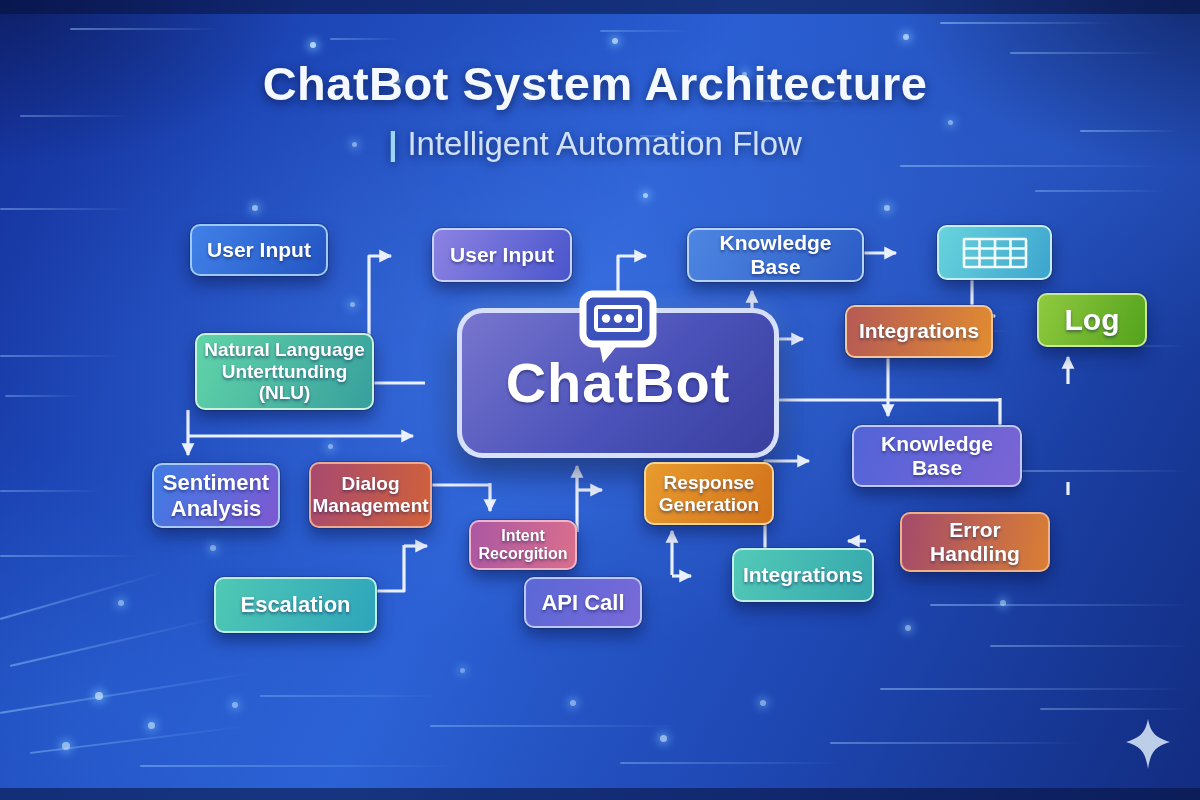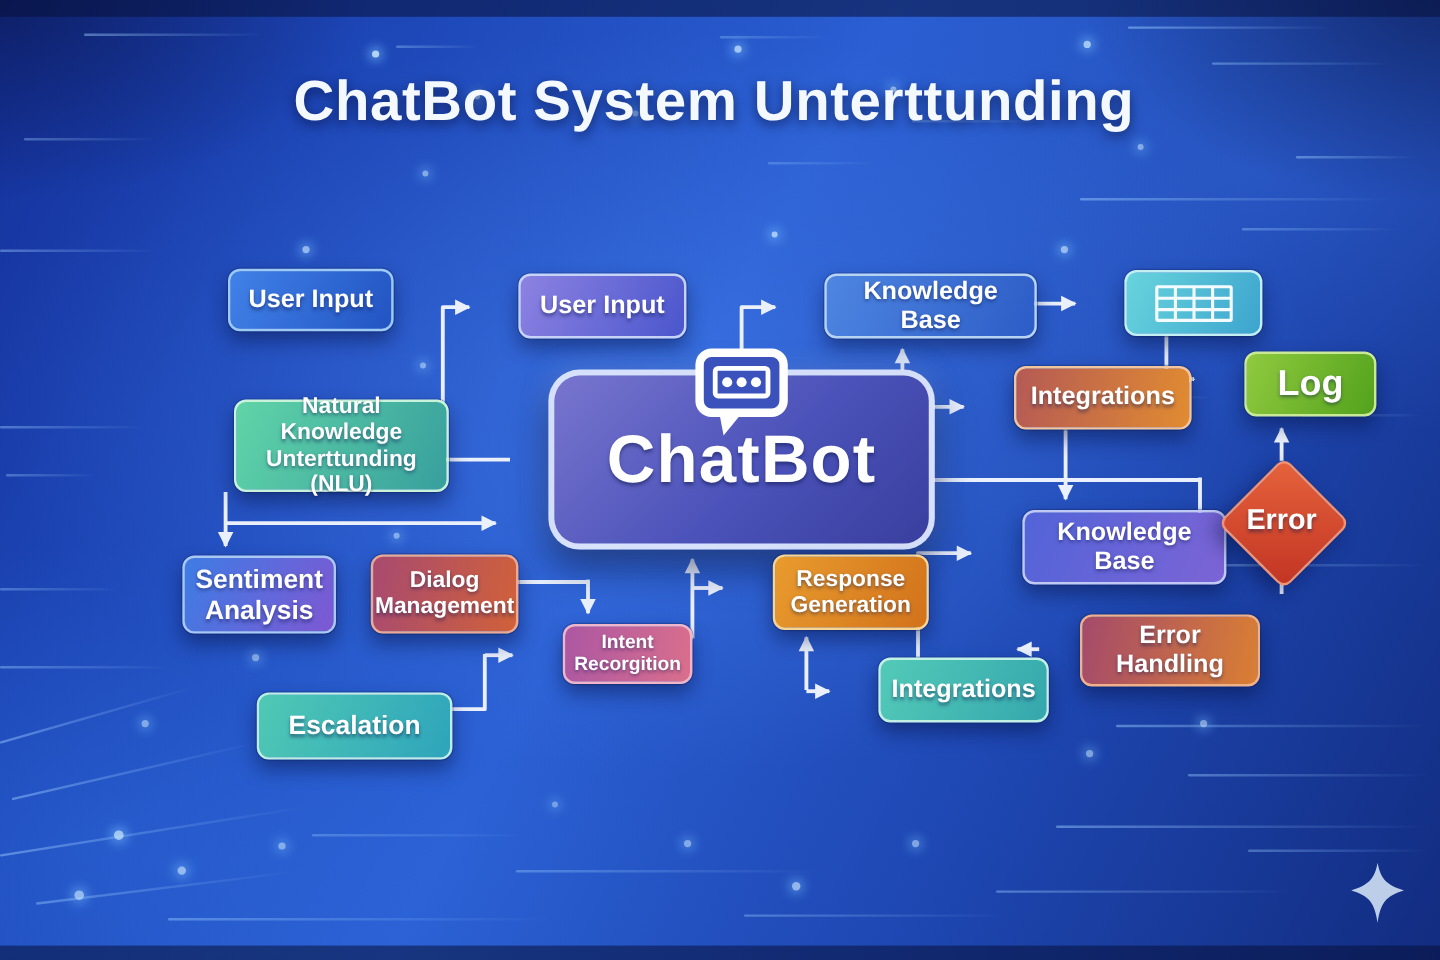--- a/index.html
+++ b/index.html
@@ -125,21 +125,22 @@
       <div class="gdot" style="left: 660px; top: 735px; width: 7px; height: 7px; opacity: 0.7;"></div>
       <div class="gdot" style="left: 905px; top: 625px; width: 6px; height: 6px; opacity: 0.6;"></div>
       <div class="gdot" style="left: 1000px; top: 600px; width: 6px; height: 6px; opacity: 0.6;"></div>
       <div class="gdot" style="left: 760px; top: 700px; width: 6px; height: 6px; opacity: 0.6;"></div>
       <div class="gdot" style="left: 460px; top: 668px; width: 5px; height: 5px; opacity: 0.5;"></div>
     </div>
   <div class="edge-shade top"></div>
   <div class="edge-shade bottom"></div>
 
   <div class="titles">
-    <h1>ChatBot System Unterttunding</h1>
+    <h1>ChatBot System Architecture</h1>
+    <div class="subtitle"><span class="pipe">|</span><span>Intelligent Automation Flow</span></div>
   </div>
 
   <svg class="wires" width="1200" height="800" viewBox="0 0 1200 800">
     <defs>
       <marker id="ah" viewBox="0 0 12 12" refX="10.5" refY="6" markerWidth="4.4" markerHeight="4.4" orient="auto-start-reverse">
         <path d="M0.5,0.5 L11.5,6 L0.5,11.5 Z" fill="#f2f7ff"></path>
       </marker>
     </defs>
     <g stroke="#f2f7ff" stroke-width="3.2" fill="none" stroke-linejoin="round" opacity="0.96">
       <path d="M425,383 L369,383 L369,256 L391,256" marker-end="url(#ah)"></path>
@@ -209,48 +210,47 @@
         <circle cx="28" cy="29.5" r="4.2" fill="#fff"></circle>
         <circle cx="40" cy="29.5" r="4.2" fill="#fff"></circle>
         <circle cx="52" cy="29.5" r="4.2" fill="#fff"></circle>
         <path d="M21,53 L42,53 L25,74 Z" fill="#ffffff"></path>
       </svg>
     </div>
     <span>ChatBot</span>
   </div>
 
   <div class="node n-nlu" style="left:163px;top:333px;width:179px;height:77px;">
-      <span>Natural Knowledge Unterttunding (NLU)</span>
+      <span>Natural Language Unterttunding (NLU)</span>
     </div>
 
   <div class="node n-kbr" style="left:820px;top:425px;width:170px;height:62px;">
       <span>Knowledge Base</span>
     </div>
 
-  <div class="diamond-wrap">
-    <div class="diamond"></div>
-    <span>Error</span>
-  </div>
 
   <div class="node n-sa" style="left:120px;top:463px;width:128px;height:65px;">
       <span>Sentiment Analysis</span>
     </div>
 
   <div class="node n-dm" style="left:277px;top:462px;width:123px;height:66px;">
       <span>Dialog Management</span>
     </div>
 
   <div class="node n-ir" style="left:437px;top:520px;width:108px;height:50px;">
       <span>Intent Recorgition</span>
     </div>
 
   <div class="node n-rg" style="left:612px;top:462px;width:130px;height:63px;">
       <span>Response Generation</span>
     </div>
 
+  <div class="node n-api" style="left:492px;top:577px;width:118px;height:51px;">
+      <span>API Call</span>
+    </div>
 
   <div class="node n-esc" style="left:182px;top:577px;width:163px;height:56px;">
       <span>Escalation</span>
     </div>
 
   <div class="node n-intb" style="left:700px;top:548px;width:142px;height:54px;">
       <span>Integrations</span>
     </div>
 
   <div class="node n-eh" style="left:868px;top:512px;width:150px;height:60px;text-align:center;">

